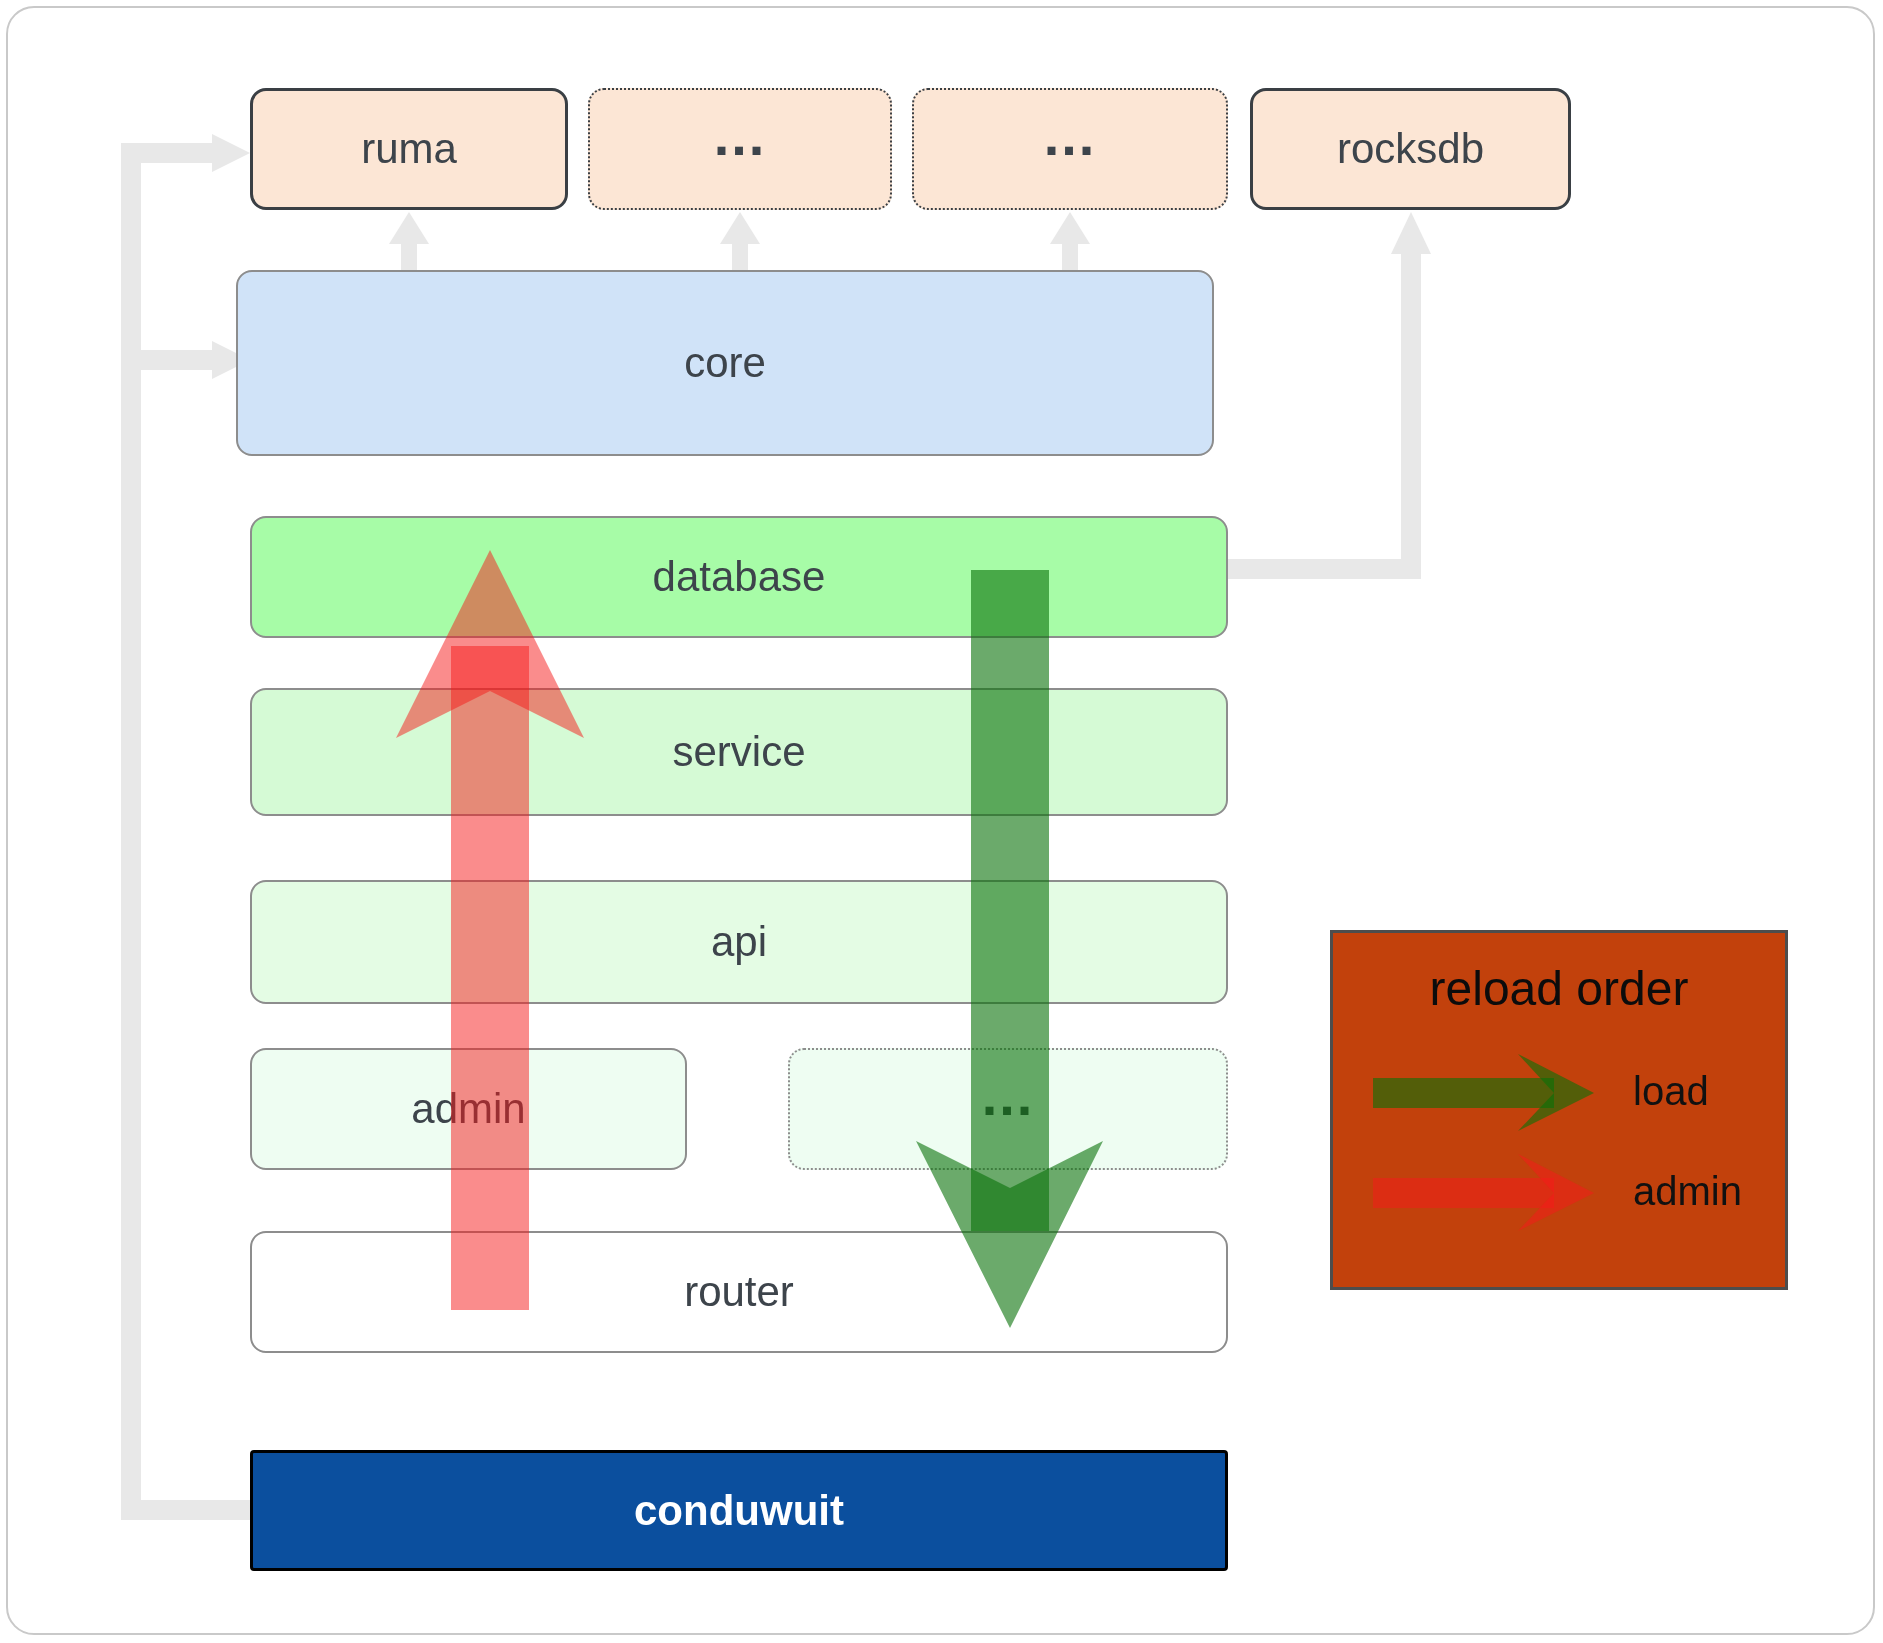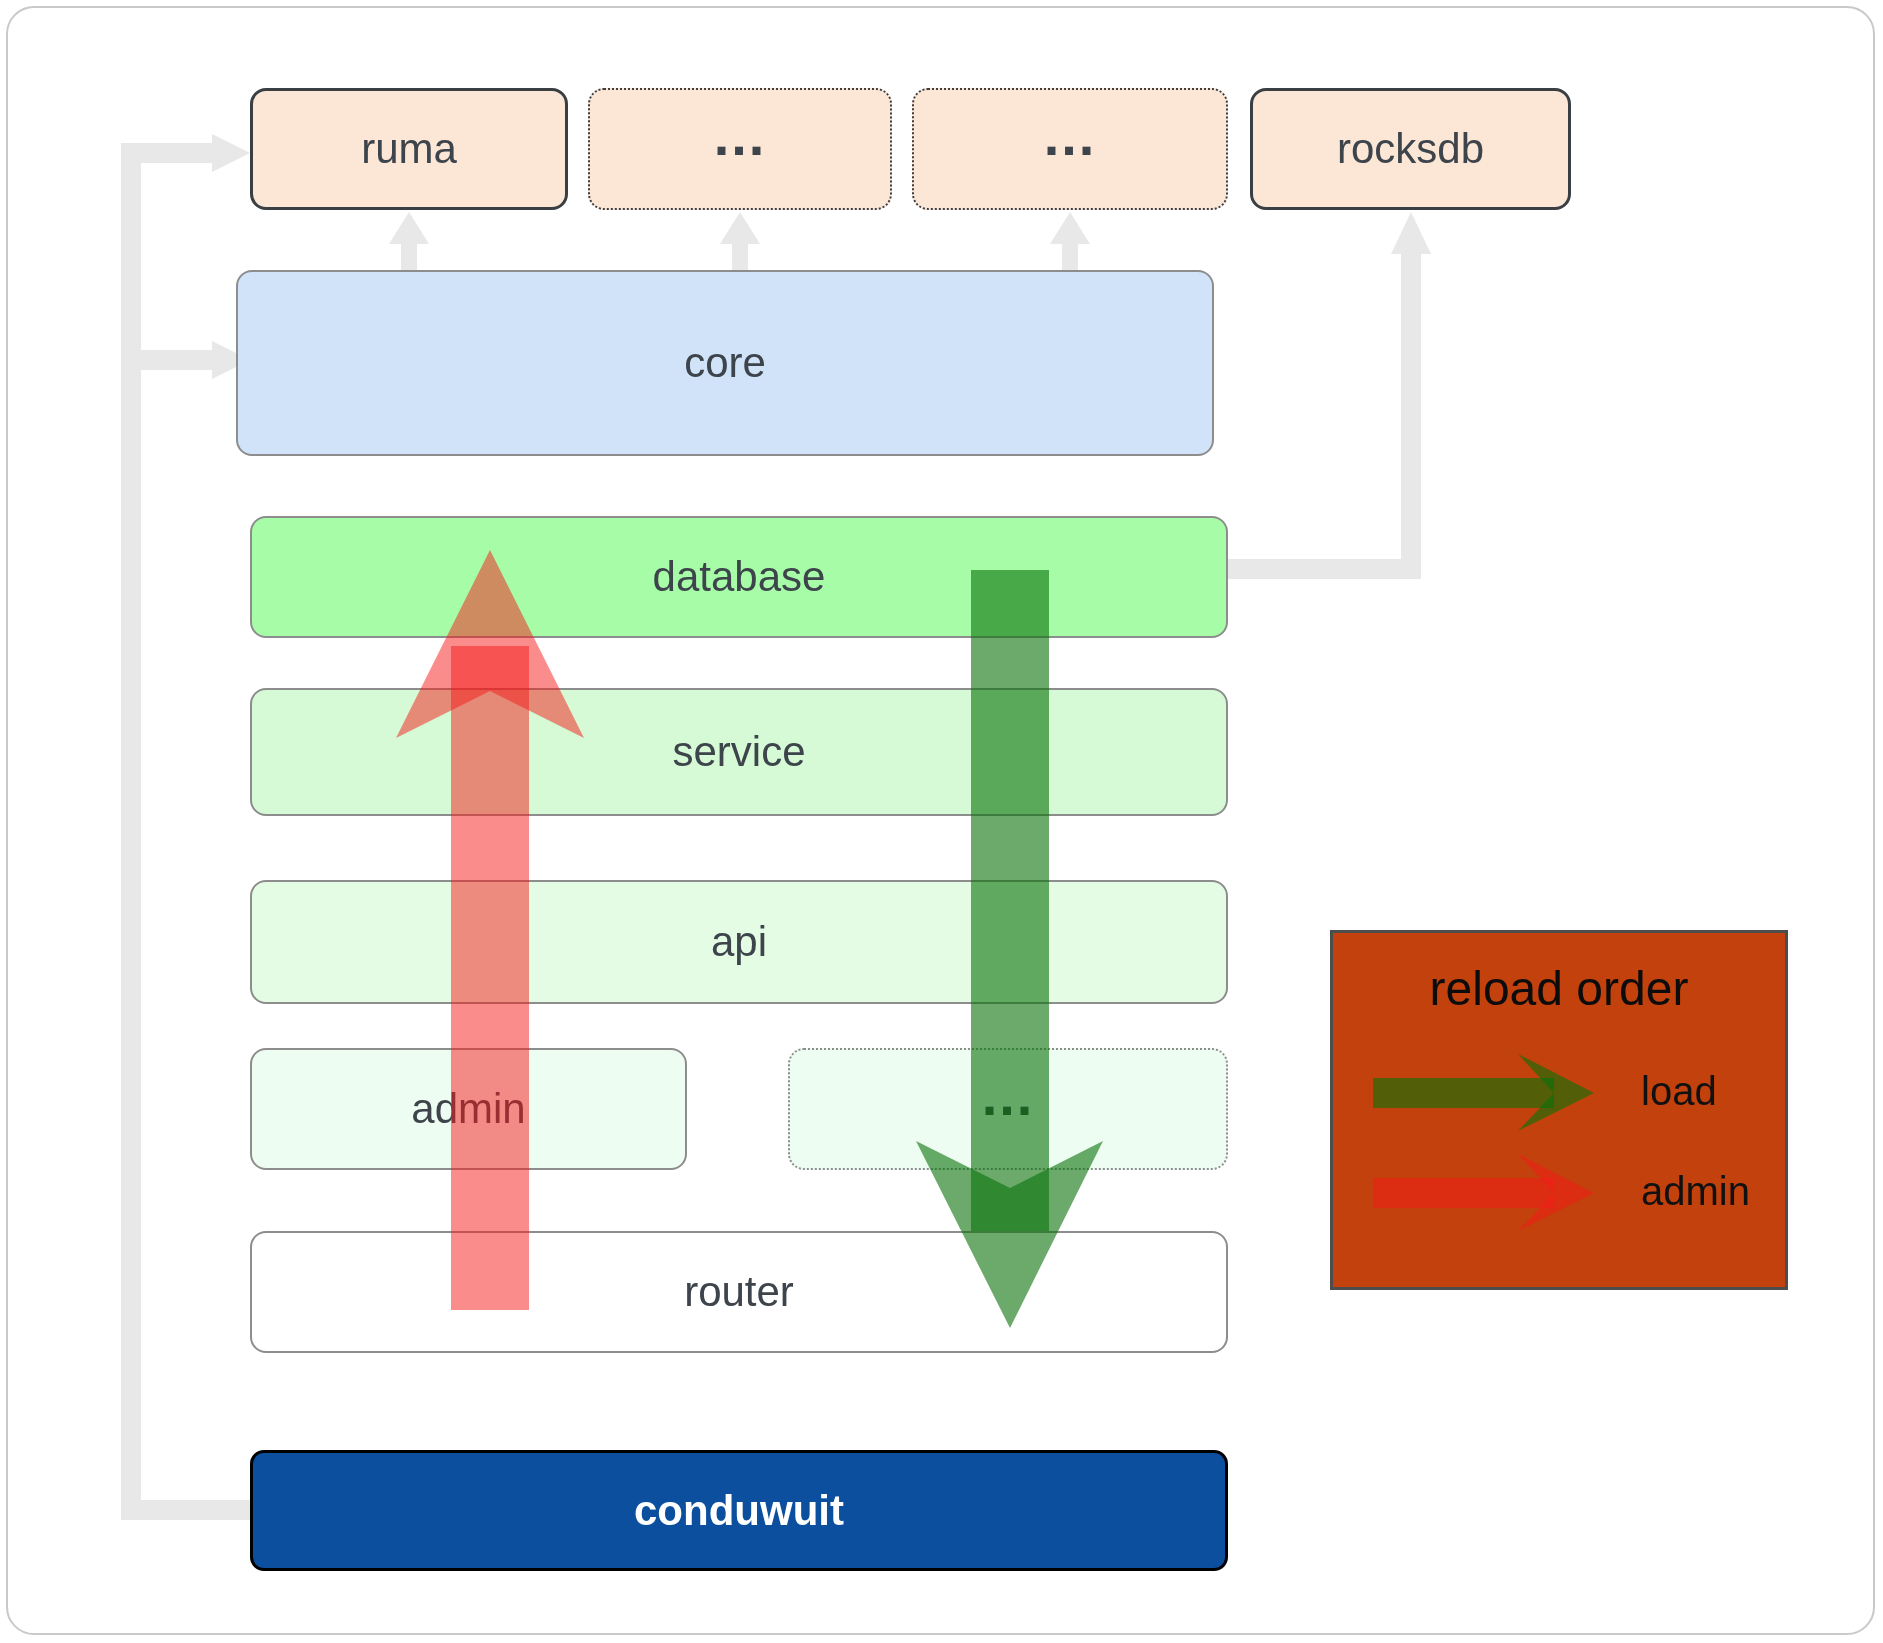--- a/index.html
+++ b/index.html
@@ -45,33 +45,33 @@
   #box-rocksdb {left:1242px;top:80px;width:321px;height:122px;background:#fce6d5;border:3px solid #3a3f44;}
 
   #box-core      {left:228px;top:262px;width:978px;height:186px;background:#d0e3f8;}
   #box-database  {left:242px;top:500px;width:978px;height:122px;background:#a7fca7;margin-top:8px;}
   #box-service   {left:242px;top:680px;width:978px;height:128px;background:#d5fad5;}
   #box-api       {left:242px;top:872px;width:978px;height:124px;background:#e4fce4;}
   #box-admin     {left:242px;top:1040px;width:437px;height:122px;background:#eefdf2;}
   #box-admin-more{left:780px;top:1040px;width:440px;height:122px;background:#eefdf2;border:2px dotted #8d8d8d;}
   #box-router    {left:242px;top:1223px;width:978px;height:122px;background:#ffffff;}
   #box-conduwuit {left:242px;top:1442px;width:978px;height:121px;background:#0b4f9e;border:3px solid #000000;
-                  color:#ffffff;font-weight:bold;border-radius:14px;}
+                  color:#ffffff;font-weight:bold;border-radius:4px;}
 
   
   #overlay{position:absolute;left:0;top:0;width:1869px;height:1629px;z-index:3;pointer-events:none;}
 
   
   #legend{
     position:absolute;left:1322px;top:922px;width:458px;height:360px;
     background:#c2410c;border:3px solid #4d4d4d;box-sizing:border-box;z-index:4;
   }
   #legend-title{position:absolute;left:0;top:28px;width:100%;text-align:center;font-size:48px;color:#0c0c0c;}
   #legend-svg{position:absolute;left:0;top:0;width:452px;height:354px;}
-  .legend-label{position:absolute;left:300px;height:60px;display:flex;align-items:center;font-size:40px;color:#111111;margin-left:8px;}
+  .legend-label{position:absolute;left:300px;height:60px;display:flex;align-items:center;font-size:40px;color:#111111;}
   #legend-load-label{top:128px;}
   #legend-unload-label{top:228px;}
 </style>
 </head>
 <body>
 
 <div class="canvas">
 
   <div class="conn" id="conn-left-v"></div>
   <div class="conn" id="conn-ruma-h"></div>

